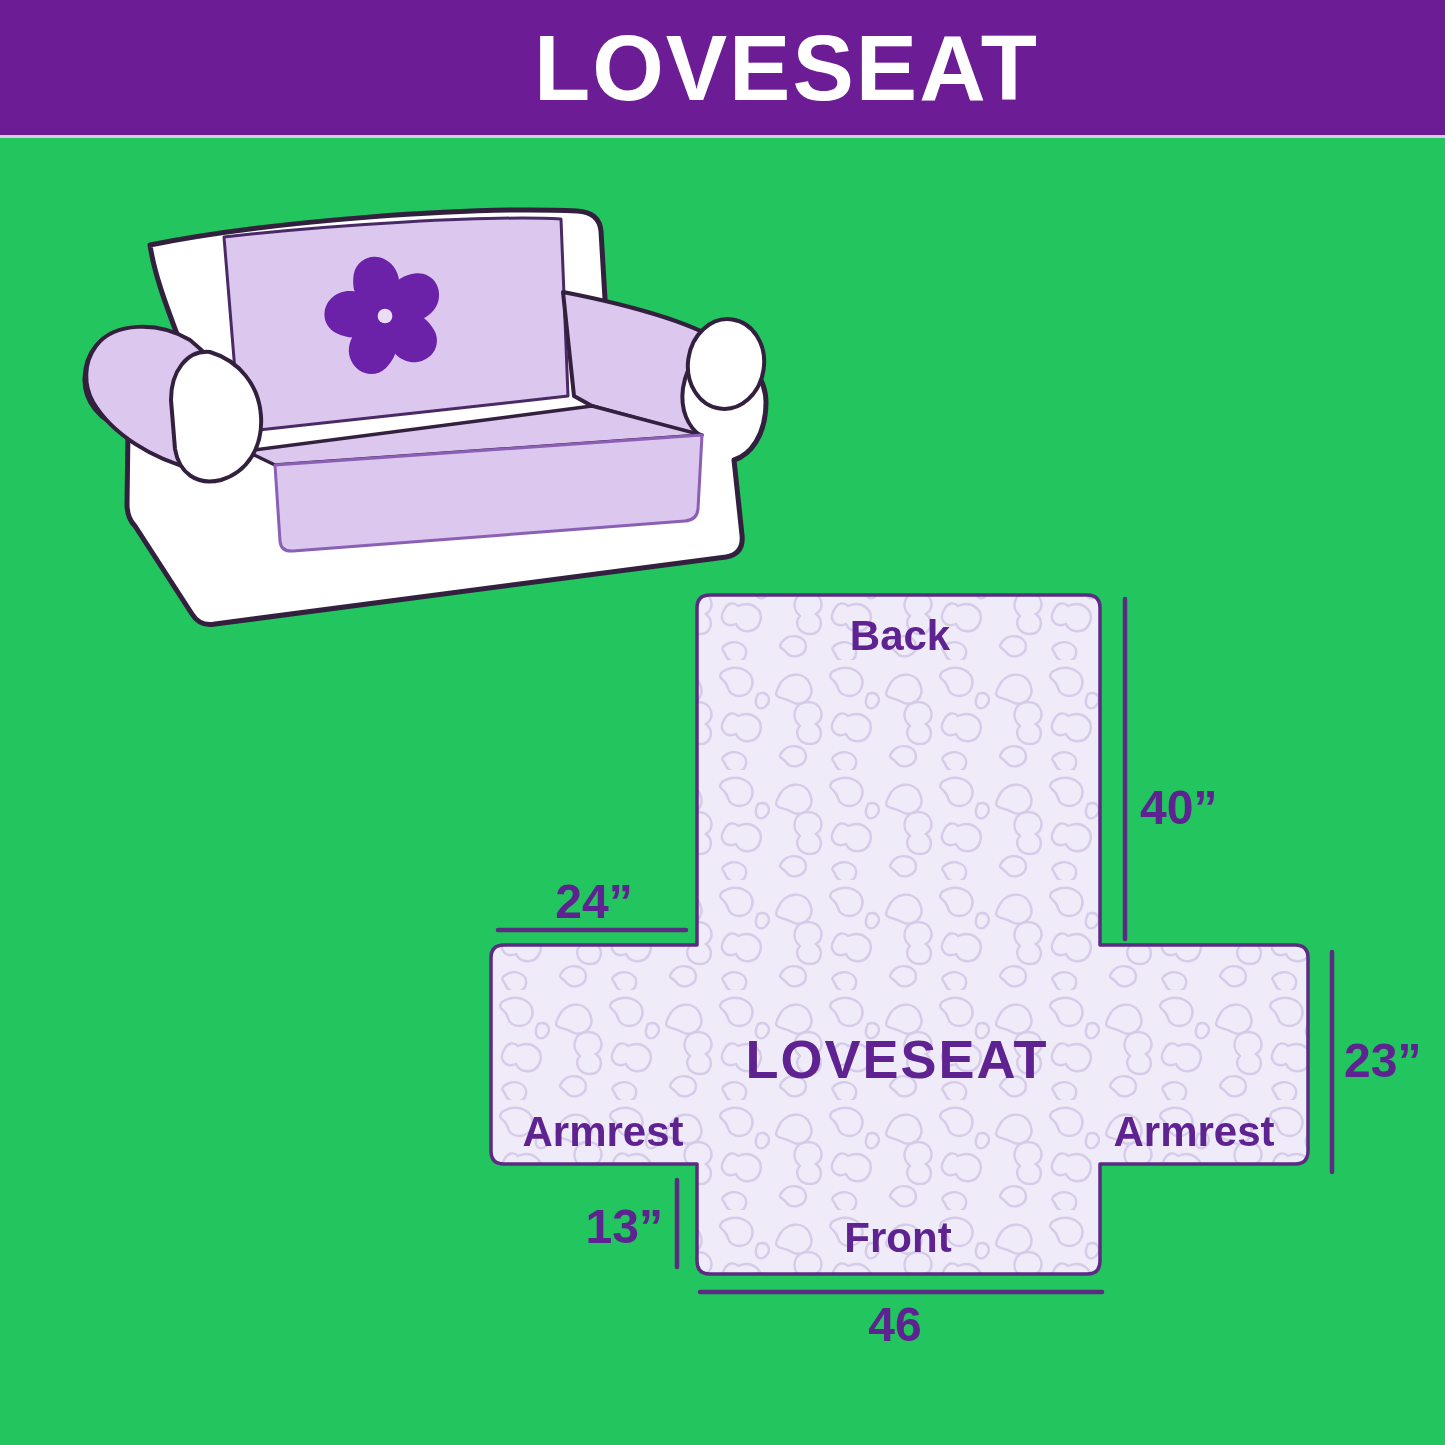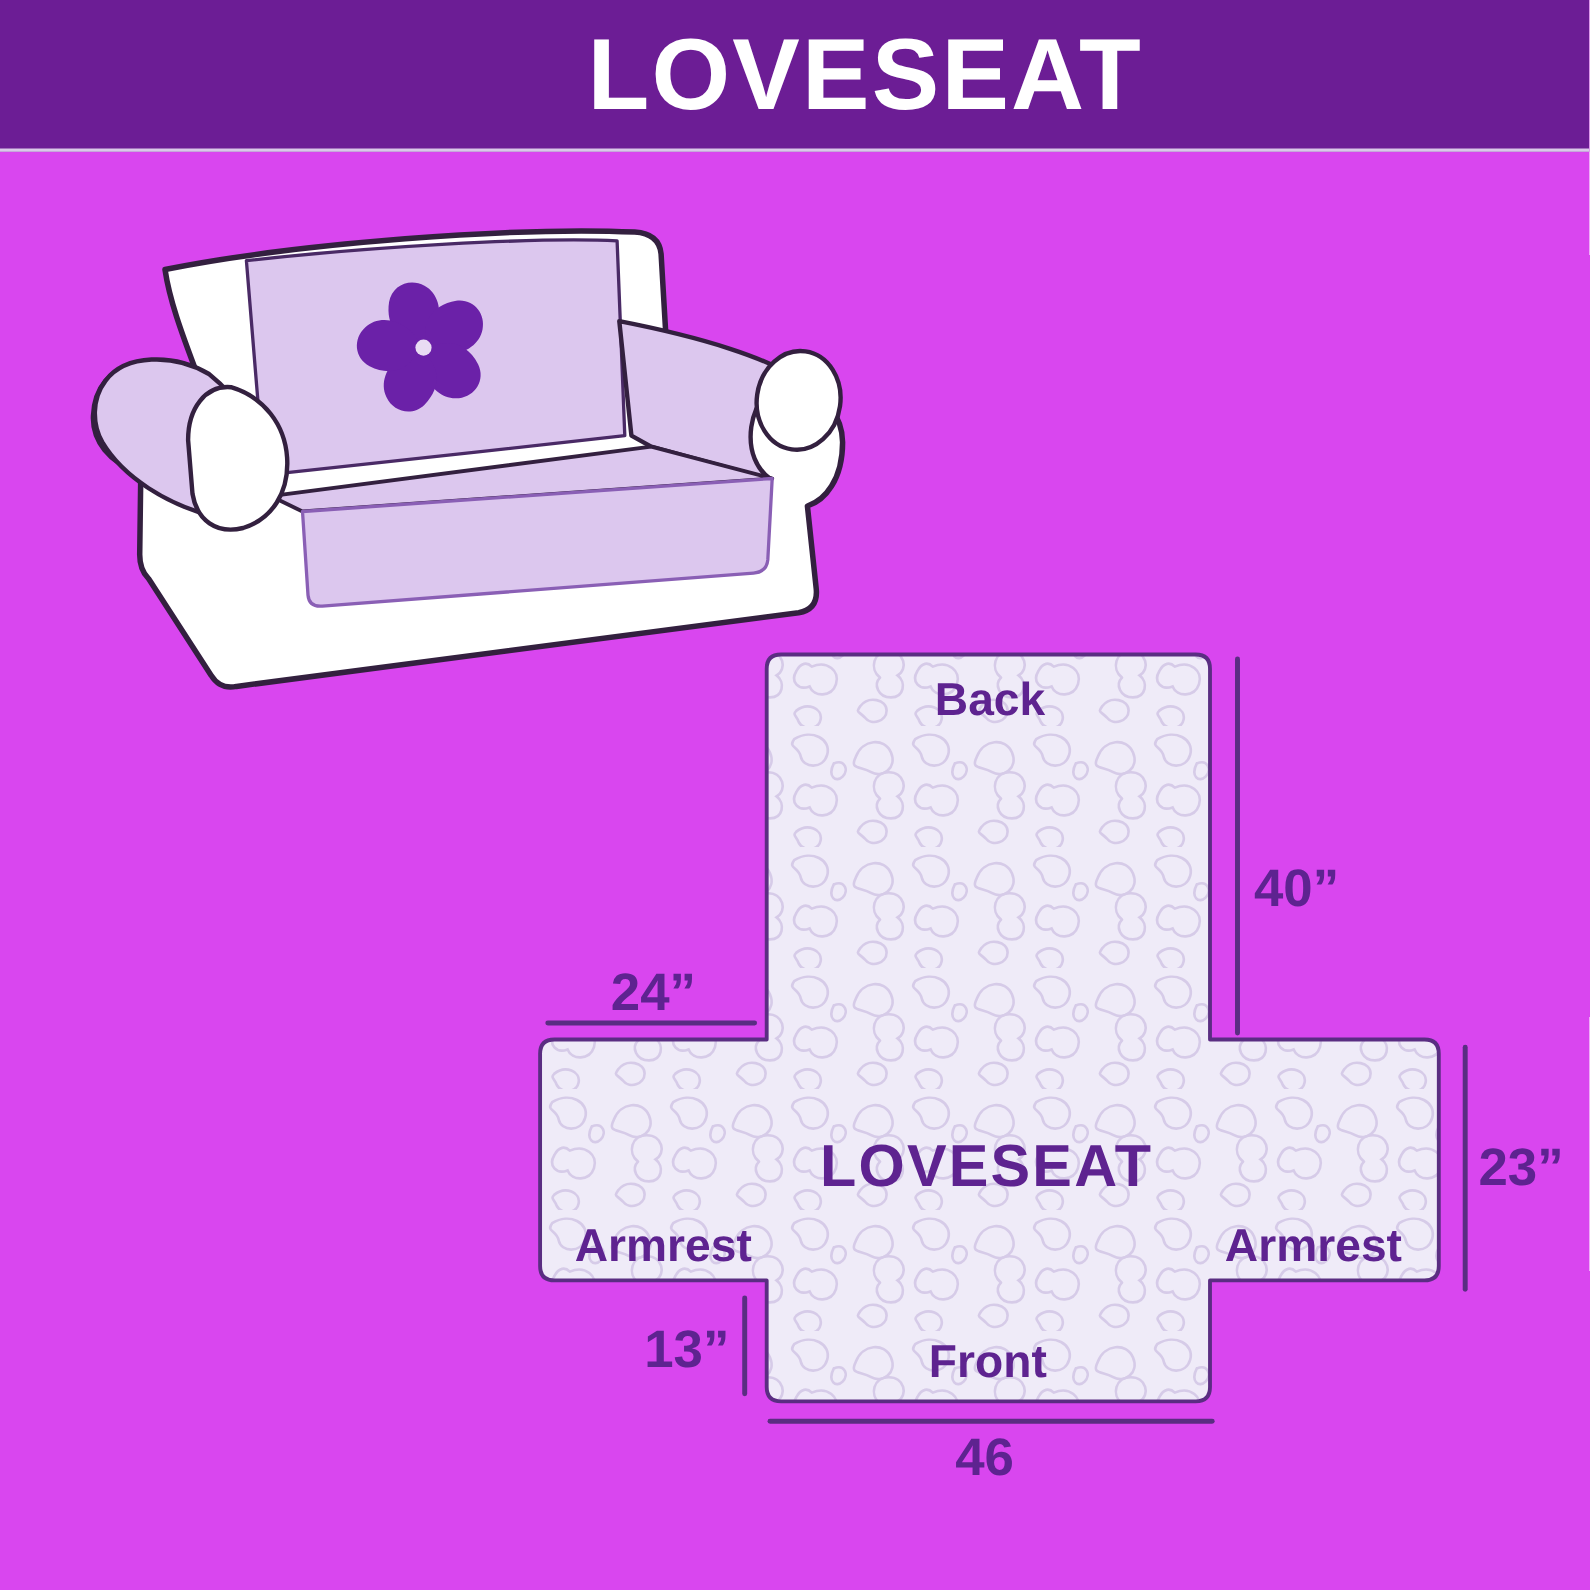--- a/index.html
+++ b/index.html
@@ -1,19 +1,19 @@
 <!DOCTYPE html>
 <html><head>
 <meta charset="utf-8">
 <style>
   html,body{margin:0;padding:0;background:#ffffff;}
   .canvas{
     position:relative;
     width:1445px;height:1445px;
-    background:#d946ef;
+    background:#22c55e;
     overflow:hidden;
     font-family:"Liberation Sans", sans-serif;
   }
   .header{
     position:absolute;left:0;top:0;width:1445px;height:135px;
     background:#6C1D95;
     border-bottom:3px solid #d9c8e8;
     display:flex;align-items:center;justify-content:center;
   }
   .header-title{

